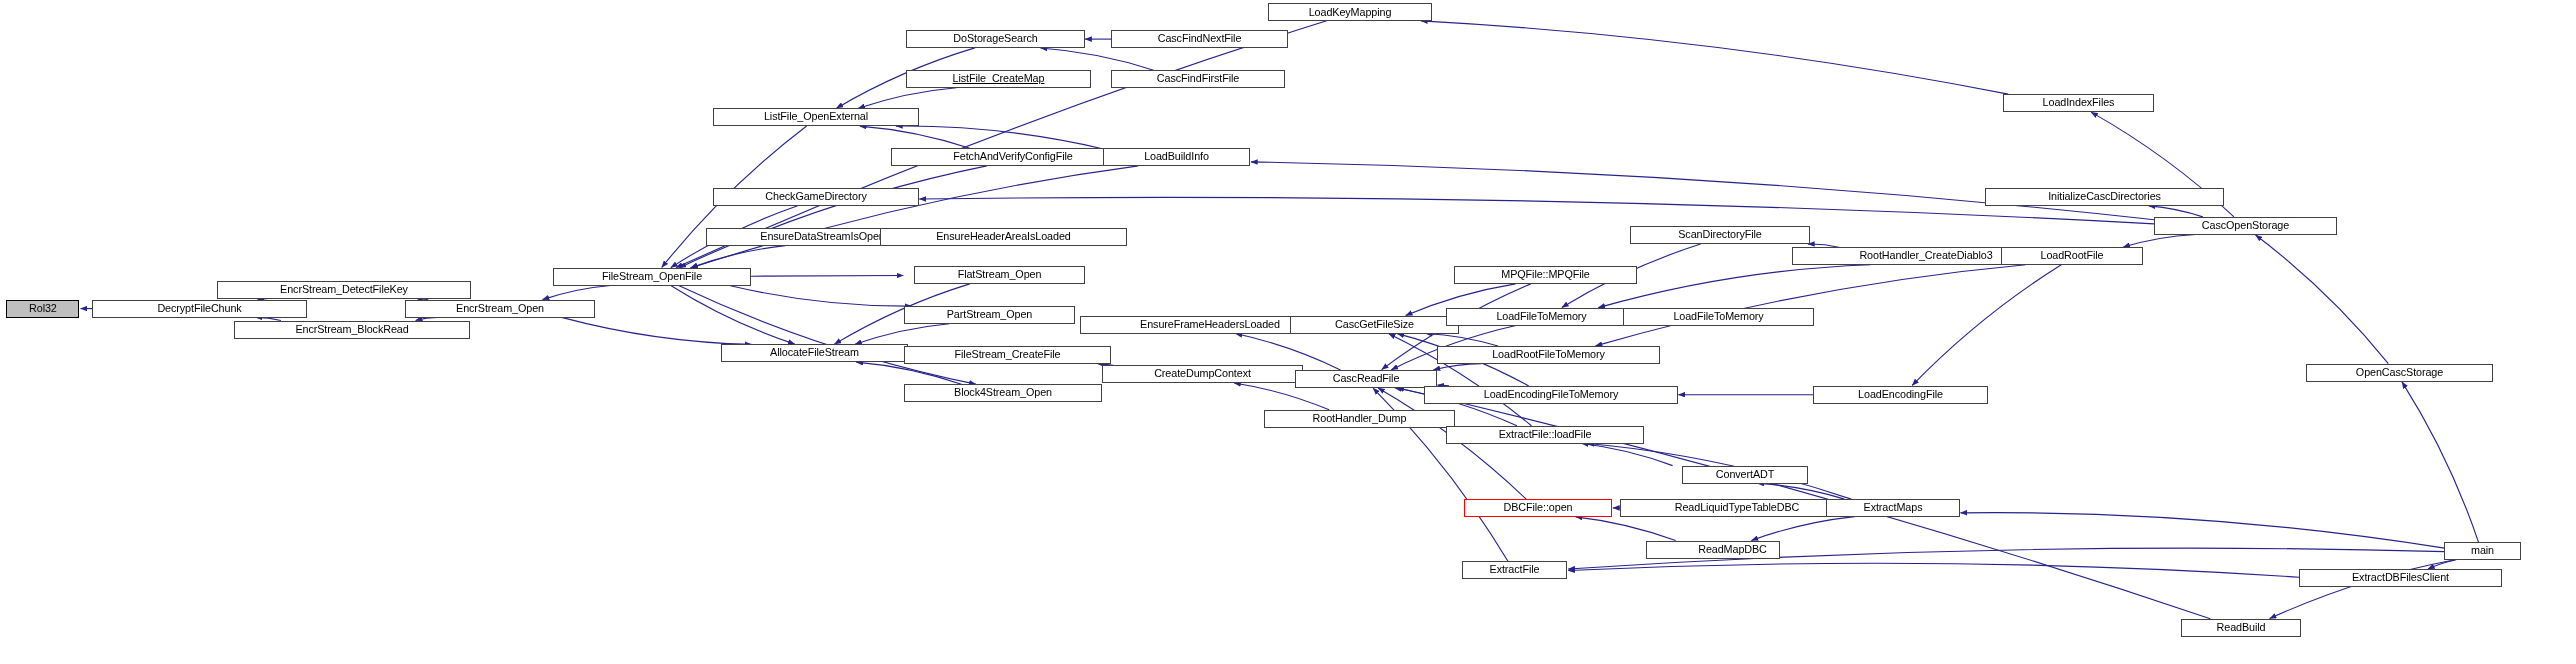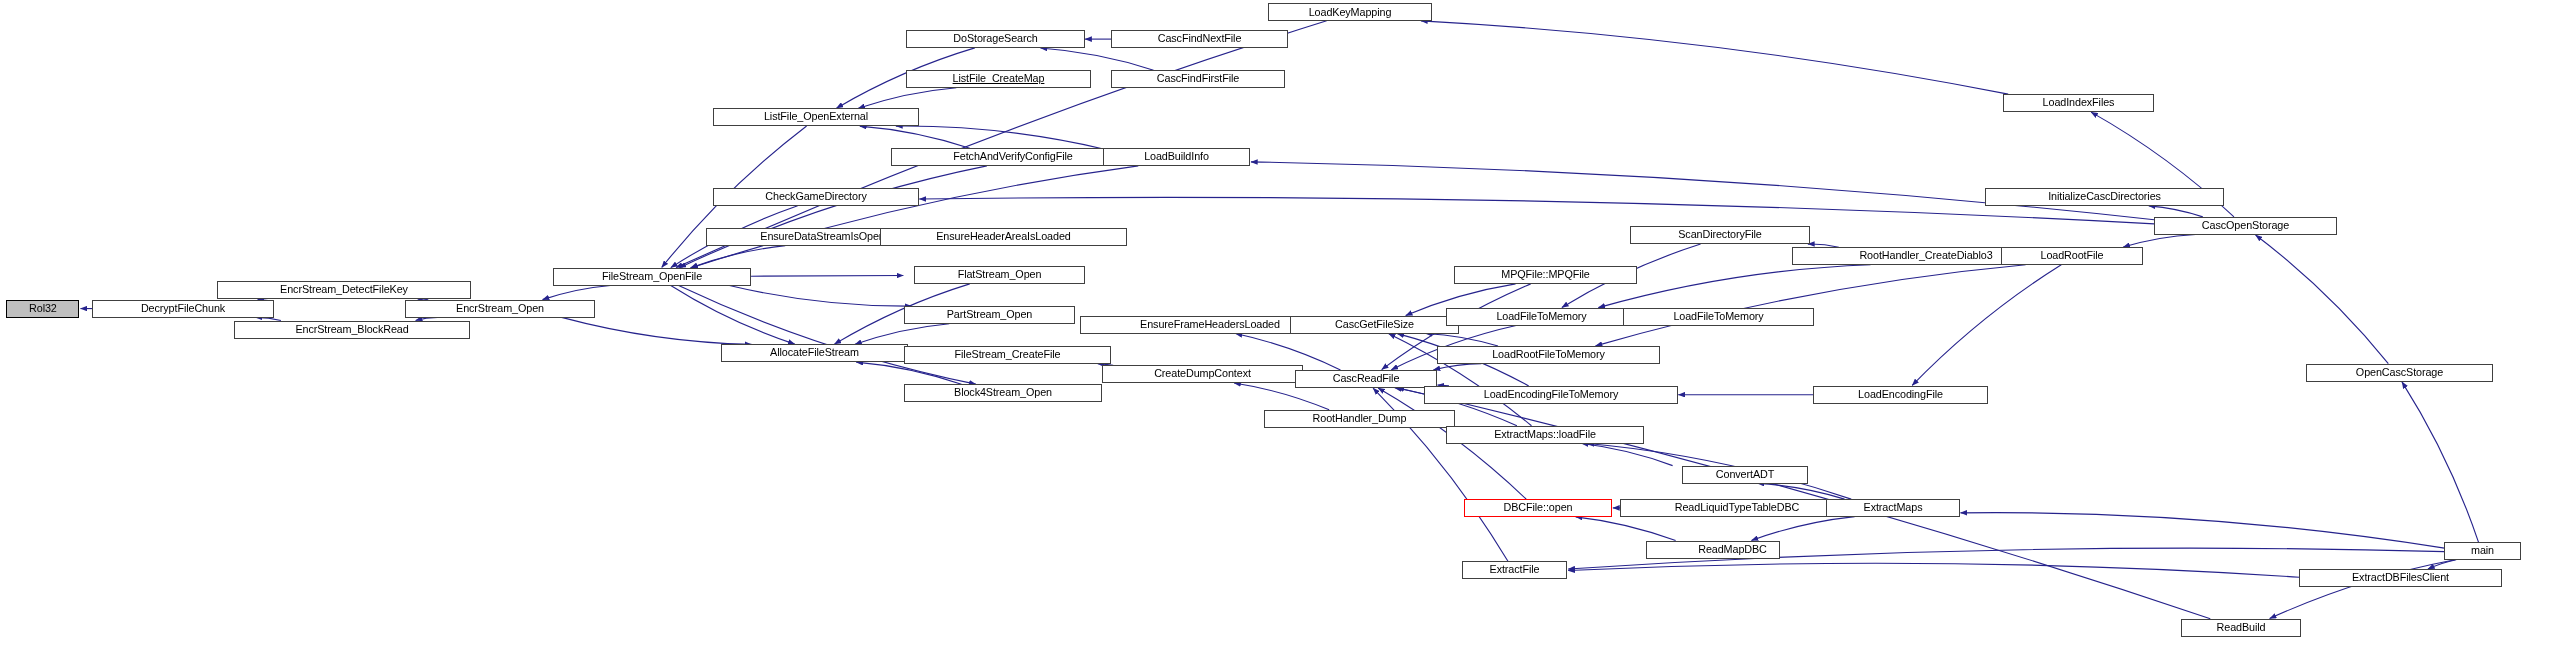--- a/index.html
+++ b/index.html
@@ -142,21 +142,21 @@
       <path d="M2753.9,294.0 Q2707.5,296.4 2663.1,309.8" fill="none" stroke="#26238c" stroke-width="1.4" marker-end="url(#arrowhead)"></path>
       <path d="M2995.6,456.0 Q2922.1,365.3 2829.1,294.7" fill="none" stroke="#26238c" stroke-width="1.4" marker-end="url(#arrowhead)"></path>
       <path d="M3108.7,680.0 Q3072.8,573.7 3012.7,478.9" fill="none" stroke="#26238c" stroke-width="1.4" marker-end="url(#arrowhead)"></path>
       <path d="M3080.7,702.0 Q3062.3,705.7 3045.3,713.7" fill="none" stroke="#26238c" stroke-width="1.4" marker-end="url(#arrowhead)"></path>
       <path d="M3079.3,702.0 Q2958.5,724.8 2846.7,775.7" fill="none" stroke="#26238c" stroke-width="1.4" marker-end="url(#arrowhead)"></path>
     </svg>
   <div id="node-layer">
       <div class="gnode current" style="left: 6.4px; top: 300px; width: 73px;">
         <span class="glabel">Rol32</span>
       </div>
-      <div class="gnode" style="left: 92px; top: 300px; width: 182px;">
+      <div class="gnode" style="left: 92px; top: 300px; width: 215px;">
         <span class="glabel">DecryptFileChunk</span>
       </div>
       <div class="gnode" style="left: 217px; top: 281px; width: 254px;">
         <span class="glabel">EncrStream_DetectFileKey</span>
       </div>
       <div class="gnode" style="left: 234px; top: 321px; width: 236px;">
         <span class="glabel">EncrStream_BlockRead</span>
       </div>
       <div class="gnode" style="left: 405px; top: 300px; width: 190px; justify-content: center;">
         <span class="glabel">EncrStream_Open</span>
@@ -236,21 +236,21 @@
       <div class="gnode" style="left: 1623px; top: 308px; width: 191px;">
         <span class="glabel">LoadFileToMemory</span>
       </div>
       <div class="gnode" style="left: 1437px; top: 346px; width: 223px;">
         <span class="glabel">LoadRootFileToMemory</span>
       </div>
       <div class="gnode" style="left: 1424px; top: 386px; width: 254px;">
         <span class="glabel">LoadEncodingFileToMemory</span>
       </div>
       <div class="gnode" style="left: 1446px; top: 426px; width: 198px;">
-        <span class="glabel">ExtractMaps::loadFile</span>
+        <span class="glabel">ExtractFile::loadFile</span>
       </div>
       <div class="gnode" style="left: 1682px; top: 466px; width: 126px;">
         <span class="glabel">ConvertADT</span>
       </div>
       <div class="gnode highlight" style="left: 1464px; top: 499px; width: 148px;">
         <span class="glabel">DBCFile::open</span>
       </div>
       <div class="gnode" style="left: 1620px; top: 499px; width: 234px;">
         <span class="glabel">ReadLiquidTypeTableDBC</span>
       </div>

